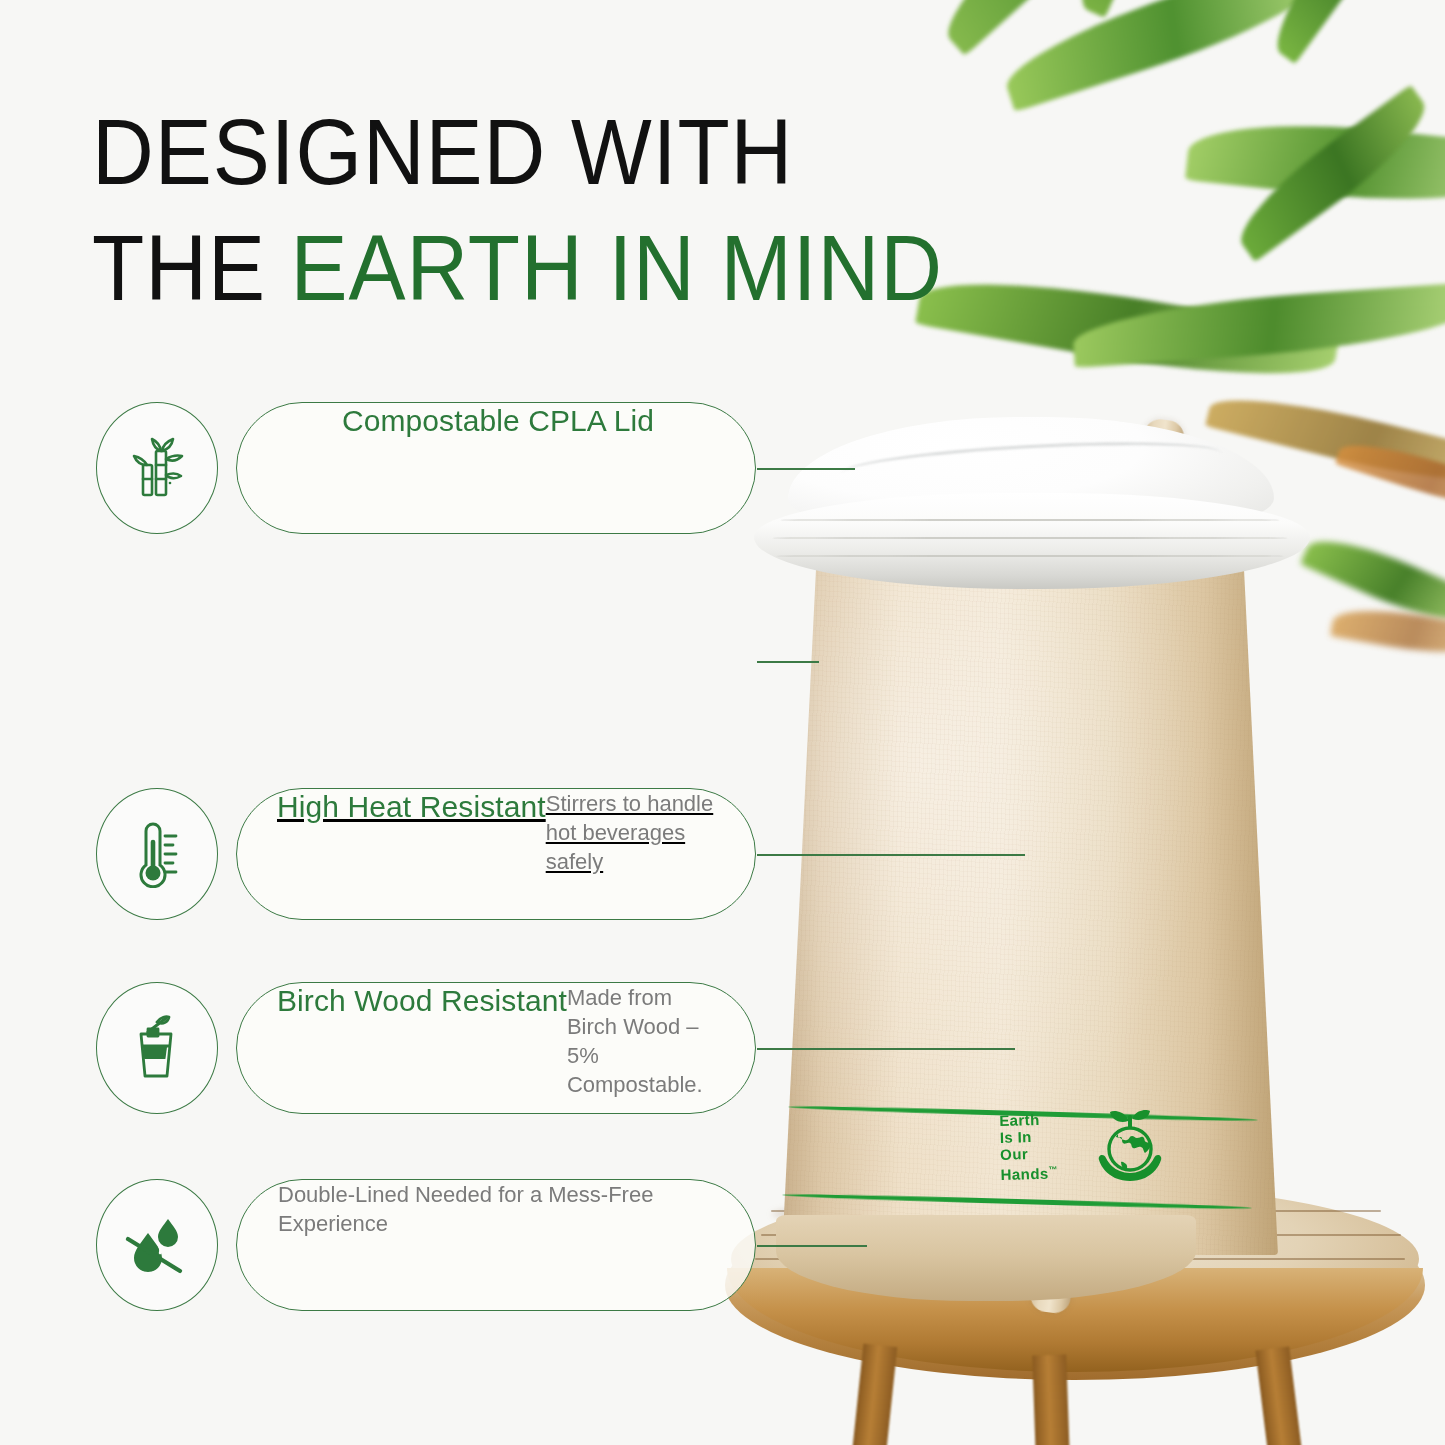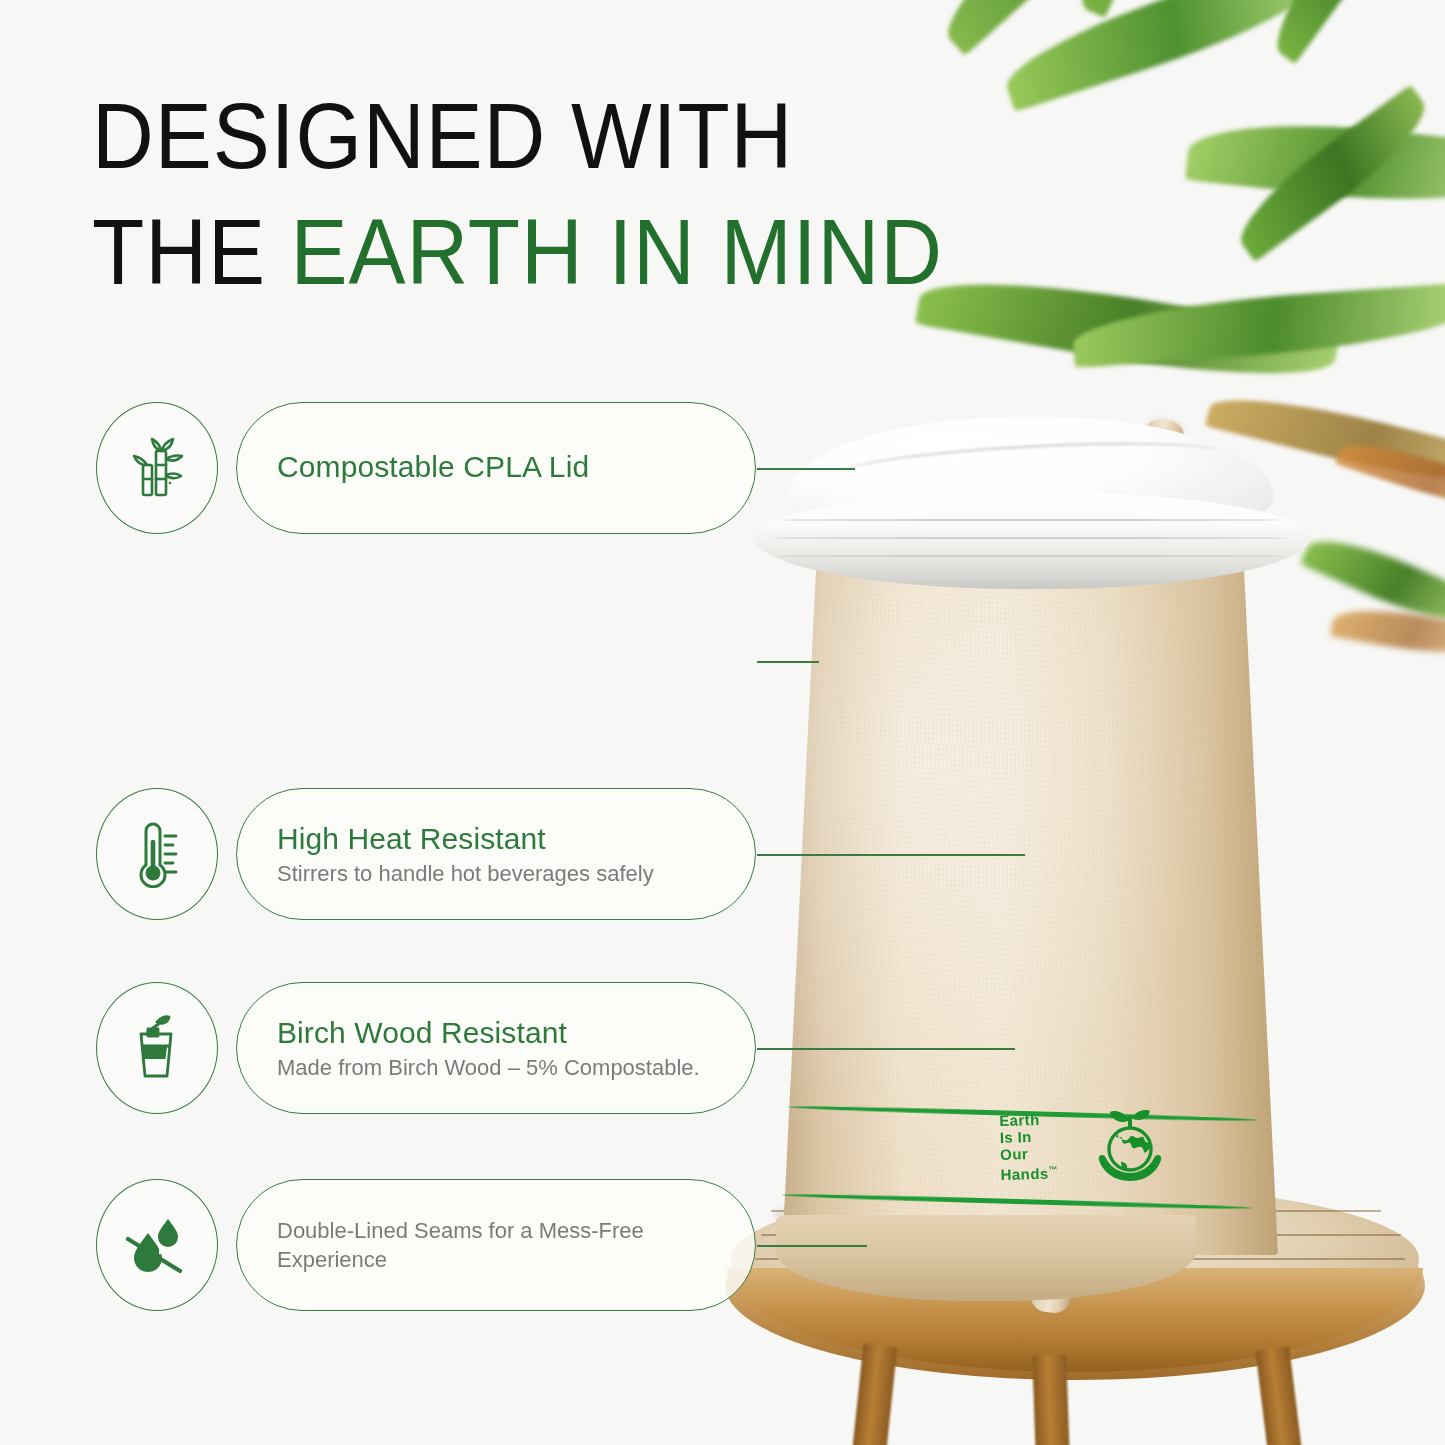--- a/index.html
+++ b/index.html
@@ -160,21 +160,21 @@
     transform: rotate(7.5deg);
     transform-origin: 50% 0%;
     filter: blur(.25px);
     box-shadow: 0 0 6px rgba(120,95,60,.18);
   }
 
   
   .fg { position: absolute; inset: 0; }
 
   .headline {
-    position: absolute; left: 92px; top: 78px; width: 1060px;
+    position: absolute; left: 92px; top: 94px; width: 1060px;
   }
   .headline-line {
     font-family: "Liberation Sans Narrow", "Liberation Sans", sans-serif;
     font-size: 92px;
     line-height: 116px;
     font-weight: 400;
     letter-spacing: 1px;
     color: #111;
     white-space: nowrap;
     transform: scaleX(.93);
@@ -203,21 +203,21 @@
     position: relative;
     z-index: 3;
   }
   .pill {
     margin-left: 18px;
     height: 132px;
     border: 1.6px solid #3c7a45;
     border-radius: 70px;
     background: rgba(252,252,250,.82);
     padding: 0 36px 0 40px;
-    display: flex; flex-direction: column; justify-content: center;
+    display: flex; flex-direction: row; justify-content: center;
     position: relative; z-index: 2;
   }
   .pill-title {
     font-size: 30px;
     font-weight: 400;
     color: #2d7a3c;
     letter-spacing: .1px;
     line-height: 36px;
     margin-bottom: 2px;
     white-space: nowrap;
@@ -356,21 +356,21 @@
             <circle cx="24" cy="53" r="7.5" fill="#2d7a3c" stroke="none"></circle>
             <line x1="24" y1="22" x2="24" y2="48" stroke-width="4.6"></line>
             <line x1="36" y1="16" x2="47" y2="16" stroke-width="2.8"></line>
             <line x1="36" y1="25" x2="44" y2="25" stroke-width="2.8"></line>
             <line x1="36" y1="34" x2="47" y2="34" stroke-width="2.8"></line>
             <line x1="36" y1="43" x2="44" y2="43" stroke-width="2.8"></line>
             <line x1="36" y1="52" x2="47" y2="52" stroke-width="2.8"></line>
           </g>
         </svg>
       </div>
-      <div class="pill" style="width:520px;">
+      <div class="pill" style="width:520px;text-decoration:underline;">
         <div class="pill-title">High Heat Resistant</div>
         <div class="pill-sub">Stirrers to handle hot beverages safely</div>
       </div>
     </div>
 
     <div class="feature" style="left:96px; top:982px;">
       <div class="icon-circle">
         <svg width="58" height="68" viewBox="0 0 58 68">
           <g fill="none" stroke="#2d7a3c" stroke-width="2.8" stroke-linejoin="round" stroke-linecap="round">
             <path d="M13 20h30l-4 42H17z"></path>
@@ -393,18 +393,18 @@
         <svg width="66" height="64" viewBox="0 0 66 64">
           <g fill="#2d7a3c">
             <path d="M44 6c5 7 10 12 10 18a10 10 0 0 1-20 0c0-6 5-11 10-18z"></path>
             <path d="M24 20c7 10 14 17 14 25a14 14 0 0 1-28 0c0-8 7-15 14-25z"></path>
           </g>
           <path d="M34 30c2 4 3 7 2 10" fill="none" stroke="#fdfdfb" stroke-width="2.4" stroke-linecap="round"></path>
           <line x1="4" y1="26" x2="56" y2="58" stroke="#2d7a3c" stroke-width="4.2" stroke-linecap="round"></line>
         </svg>
       </div>
       <div class="pill" style="width:520px;">
-        <div class="pill-sub">Double-Lined Seams for a Mess-Free Experience</div>
+        <div class="pill-sub">Double-Lined Needed for a Mess-Free Experience</div>
       </div>
     </div>
 
   </div>
 </div>
 
 </body></html>

